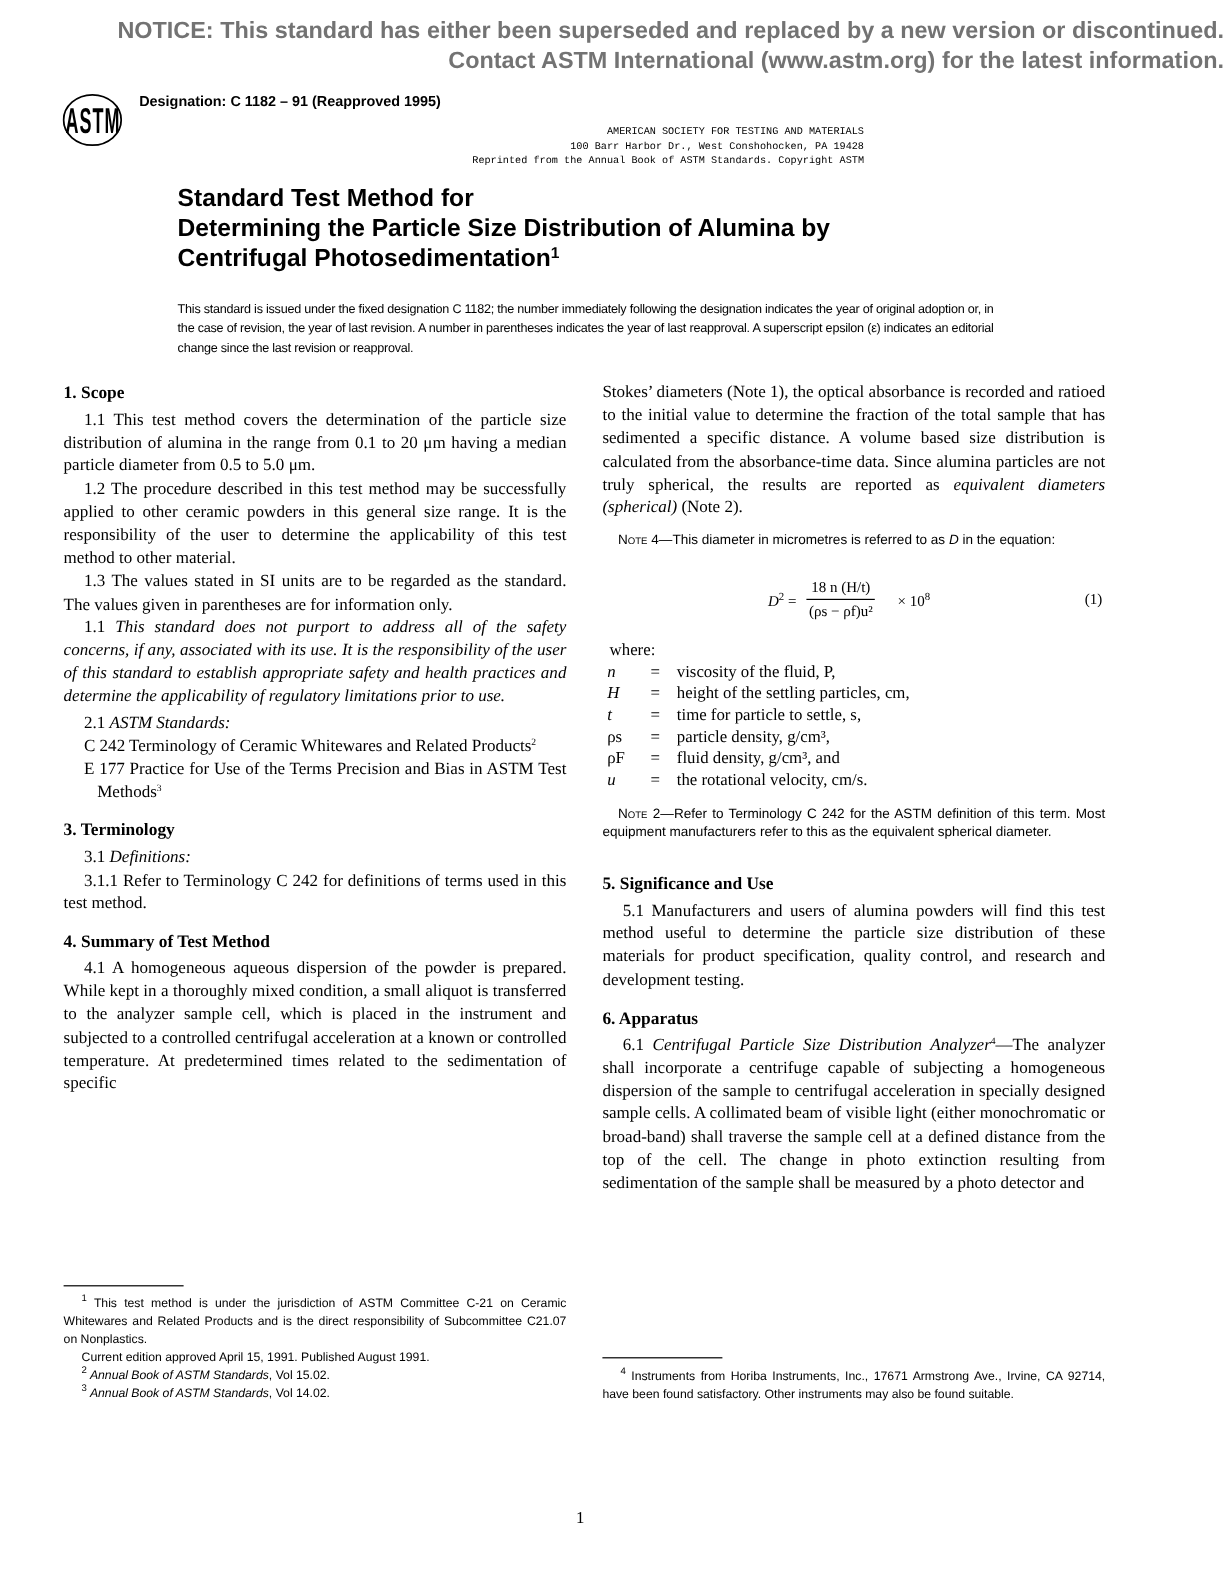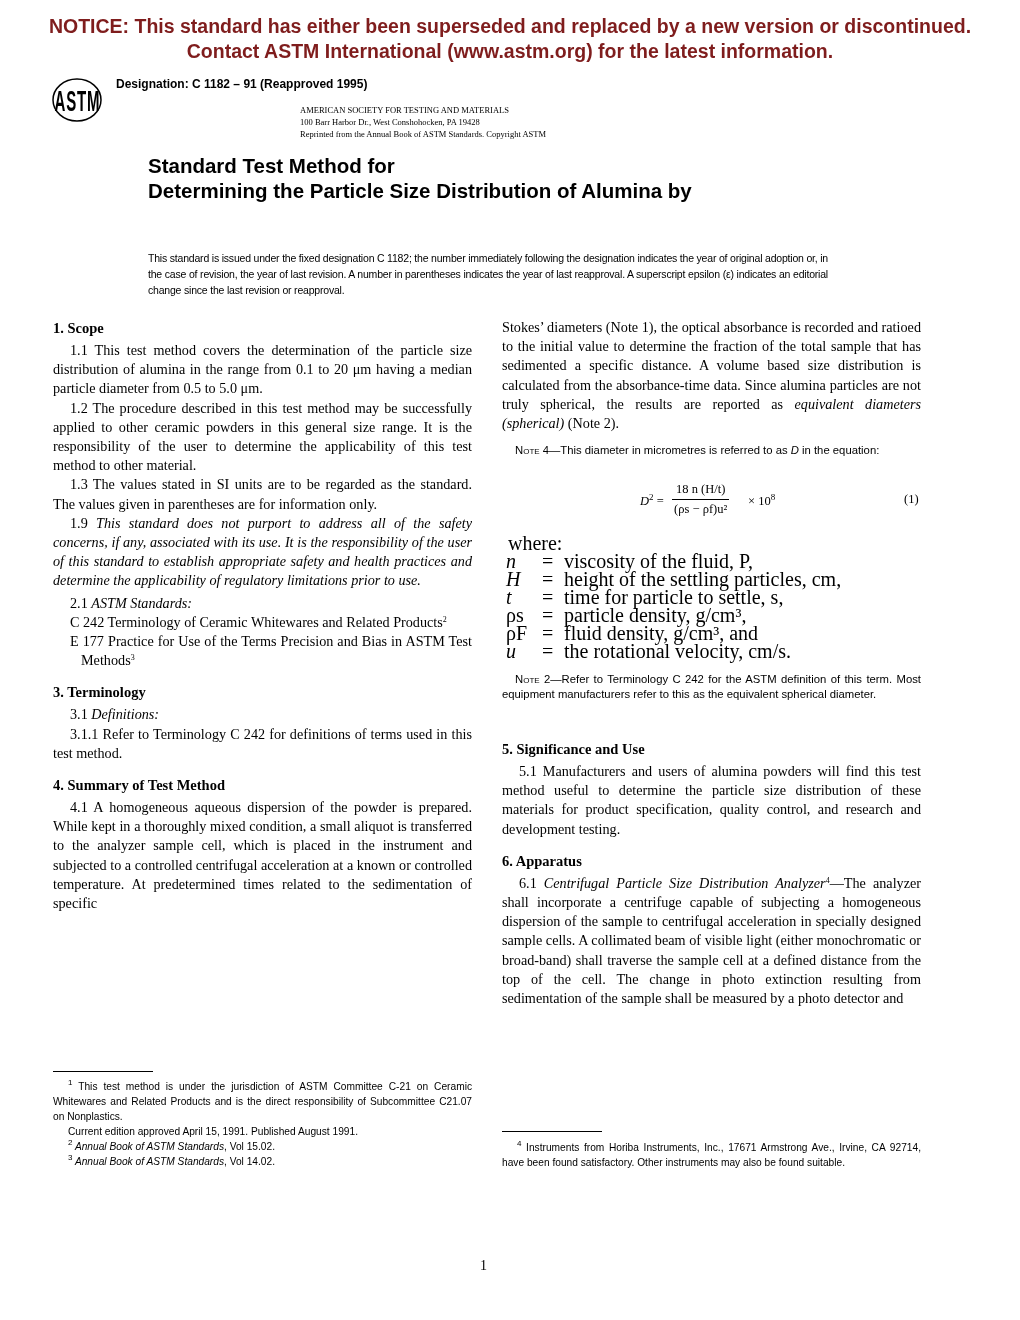--- a/index.html
+++ b/index.html
@@ -1,42 +1,42 @@
 <!DOCTYPE html>
 <html><head>
 <meta charset="utf-8">
 <style>
   html, body { margin: 0; padding: 0; background: #ffffff; }
   body { width: 1020px; height: 1320px; position: relative; overflow: hidden; color: #000; font-family: "Liberation Serif", serif; }
   .abs { position: absolute; }
-  .notice { left: 0; width: 1020px; text-align: center; color: #7f1d1d; font-family: "Liberation Sans", sans-serif; font-weight: bold; font-size: 19.5px; line-height: 26px; }
+  .notice { left: 0; width: 1020px; text-align: right; color: #737373; font-family: "Liberation Sans", sans-serif; font-weight: bold; font-size: 19.5px; line-height: 26px; }
   .logo { left: 52px; top: 78px; width: 50px; height: 44px; }
   .designation { left: 116px; top: 77px; font-family: "Liberation Sans", sans-serif; font-weight: bold; font-size: 12px; }
-  .pubinfo { left: 300px; width: 420px; text-align: left; font-family: Liberation Serif, serif; font-size: 8.5px; line-height: 12px; top: 104px; }
+  .pubinfo { left: 300px; width: 420px; text-align: right; font-family: Liberation Mono, monospace; font-size: 8.5px; line-height: 12px; top: 104px; }
   .title { left: 148px; top: 153px; font-family: "Liberation Sans", sans-serif; font-weight: bold; font-size: 20.5px; line-height: 25px; }
   .title sup { font-size: 13px; vertical-align: 7px; line-height: 0; }
   .intro { left: 148px; top: 250px; width: 680px; font-size: 10.5px; line-height: 16px; text-align: justify; font-family: "Liberation Sans", sans-serif; letter-spacing: -0.2px; }
   .col { font-size: 14.2px; line-height: 19.2px; text-align: justify; }
   .colL { left: 53px; width: 419px; }
   .colR { left: 502px; width: 419px; }
   h2 { font-size: 14.5px; font-weight: bold; margin: 0; line-height: 20px; }
   .p { text-indent: 17px; margin: 0; }
   .it { font-style: italic; }
   .ref { padding-left: 28px; text-indent: -11px; margin: 0; }
   .note { font-family: "Liberation Sans", sans-serif; font-size: 11.3px; line-height: 15px; text-align: justify; }
   .note .p { text-indent: 13px; }
   .sc { font-variant: small-caps; }
   .fnrule { height: 1px; background: #000; width: 100px; }
   .fn { font-family: "Liberation Sans", sans-serif; font-size: 10.2px; line-height: 15px; text-align: justify; }
   .fn sup, .col sup { font-size: 8px; vertical-align: 5px; line-height: 0; }
   .eq { left: 640px; top: 482px; width: 285px; height: 44px; font-size: 12.5px; }
   .frac { position: absolute; left: 22px; top: 0; text-align: center; }
   .num { display:block; border-bottom: 1px solid #000; padding: 0 4px 2px 4px; }
   .den { display:block; padding-top: 2px; }
-  .vars { left: 506px; top: 534px; font-size: 20px; line-height: 18px; }
+  .vars { left: 506px; top: 534px; font-size: 14px; line-height: 18px; }
   .vars table { border-collapse: collapse; }
   .vars td { padding: 0; vertical-align: top; }
   .vars td.sym { width: 36px; font-style: italic; }
   .vars td.eqs { width: 22px; }
   .pagenum { left: 480px; top: 1258px; font-size: 14px; }
 </style>
 </head>
 <body>
 
 <div class="abs notice" style="top:13px;">NOTICE: This standard has either been superseded and replaced by a new version or discontinued.</div>
@@ -52,30 +52,31 @@
 
 <div class="abs pubinfo">
   <div>AMERICAN SOCIETY FOR TESTING AND MATERIALS</div>
   <div>100 Barr Harbor Dr., West Conshohocken, PA 19428</div>
   <div>Reprinted from the Annual Book of ASTM Standards. Copyright ASTM</div>
 </div>
 
 <div class="abs title">
   <div>Standard Test Method for</div>
   <div>Determining the Particle Size Distribution of Alumina by</div>
+  <div><span>Centrifugal Photosedimentation</span><sup>1</sup></div>
 </div>
 
 <div class="abs intro">This standard is issued under the fixed designation C 1182; the number immediately following the designation indicates the year of original adoption or, in the case of revision, the year of last revision. A number in parentheses indicates the year of last reapproval. A superscript epsilon (ε) indicates an editorial change since the last revision or reapproval.</div>
 
 <div class="abs col colL" style="top:318px;">
   <h2>1.  Scope</h2>
   <p class="p" style="margin-top:3px;">1.1  This test method covers the determination of the particle size distribution of alumina in the range from 0.1 to 20 μm having a median particle diameter from 0.5 to 5.0 μm.</p>
   <p class="p">1.2 The procedure described in this test method may be successfully applied to other ceramic powders in this general size range. It is the responsibility of the user to determine the applicability of this test method to other material.</p>
   <p class="p">1.3 The values stated in SI units are to be regarded as the standard. The values given in parentheses are for information only.</p>
-  <p class="p"><span>1.9 </span><span class="it">This standard does not purport to address all of the safety concerns, if any, associated with its use. It is the responsibility of the user of this standard to establish appropriate safety and health practices and determine the applicability of regulatory limitations prior to use.</span></p>
+  <p class="p"><span>1.1 </span><span class="it">This standard does not purport to address all of the safety concerns, if any, associated with its use. It is the responsibility of the user of this standard to establish appropriate safety and health practices and determine the applicability of regulatory limitations prior to use.</span></p>
 
   <p class="p" style="margin-top:3px;"><span>2.1 </span><span class="it">ASTM Standards:</span></p>
   <p class="ref"><span>C 242 Terminology of Ceramic Whitewares and Related Products</span><sup>2</sup></p>
   <p class="ref"><span>E 177  Practice for Use of the Terms Precision and Bias in ASTM Test Methods</span><sup>3</sup></p>
 
   <h2 style="margin-top:12px;">3.  Terminology</h2>
   <p class="p" style="margin-top:3px;"><span>3.1 </span><span class="it">Definitions:</span></p>
   <p class="p">3.1.1  Refer to Terminology C 242 for definitions of terms used in this test method.</p>
 
   <h2 style="margin-top:12px;">4.  Summary of Test Method</h2>
@@ -144,21 +145,21 @@
         </tr>
   </tbody>
     </table>
 </div>
 
 <div class="abs note" style="left:502px; top:672px; width:419px;">
   <p class="p" style="margin:0;"><span class="sc">Note 2</span><span>—Refer to Terminology C 242 for the ASTM definition of this term. Most equipment manufacturers refer to this as the equivalent spherical diameter.</span></p>
 </div>
 
 <div class="abs col colR" style="top:727px;">
-  <h2 style="margin-top:12px;">5.  Significance and Use</h2>
+  <h2 style="">5.  Significance and Use</h2>
   <p class="p" style="margin-top:3px;">5.1 Manufacturers and users of alumina powders will find this test method useful to determine the particle size distribution of these materials for product specification, quality control, and research and development testing.</p>
   <h2 style="margin-top:12px;">6.  Apparatus</h2>
   <p class="p" style="margin-top:3px;"><span>6.1 </span><span class="it">Centrifugal Particle Size Distribution Analyzer</span><sup>4</sup><span>—The analyzer shall incorporate a centrifuge capable of subjecting a homogeneous dispersion of the sample to centrifugal acceleration in specially designed sample cells. A collimated beam of visible light (either monochromatic or broad-band) shall traverse the sample cell at a defined distance from the top of the cell. The change in photo extinction resulting from sedimentation of the sample shall be measured by a photo detector and</span></p>
 </div>
 
 <div class="abs fnrule" style="left:502px; top:1131px;"></div>
 <div class="abs fn" style="left:502px; top:1140px; width:419px;">
   <p class="p" style="text-indent:15px; margin:0;"><sup>4</sup><span> Instruments from Horiba Instruments, Inc., 17671 Armstrong Ave., Irvine, CA 92714, have been found satisfactory. Other instruments may also be found suitable.</span></p>
 </div>
 

